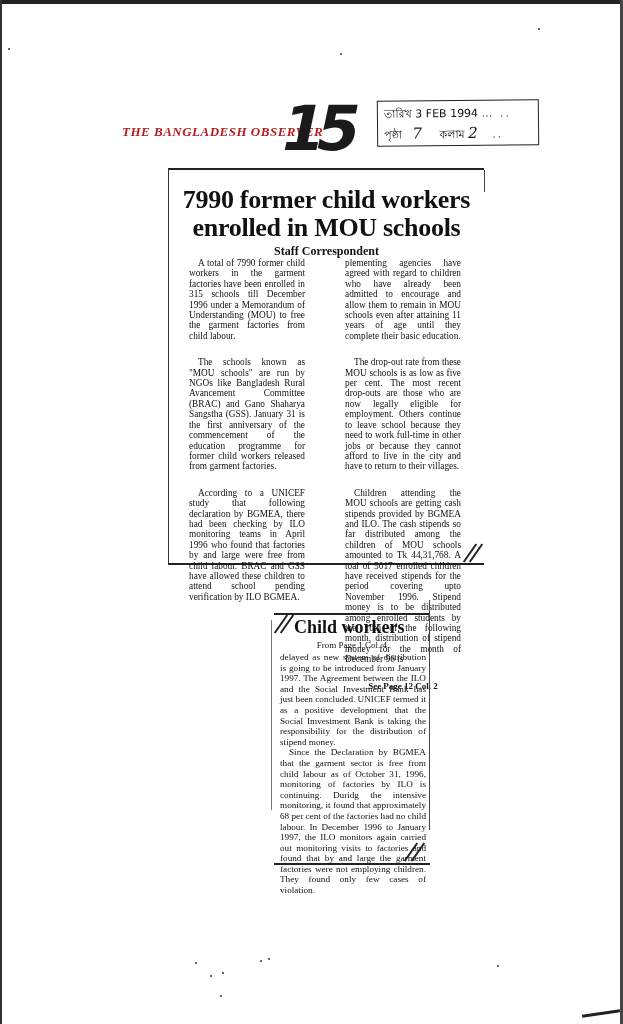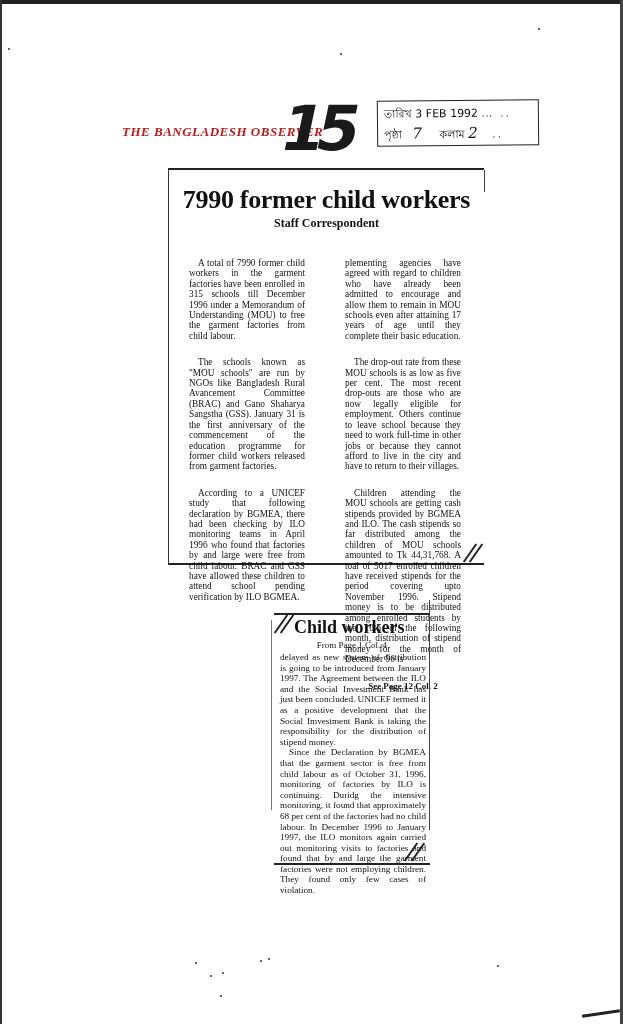--- a/index.html
+++ b/index.html
@@ -86,45 +86,46 @@
 <div class="speck" style="left:497px;top:965px"></div>
 <div class="speck" style="left:220px;top:995px"></div>
 <div style="position:absolute;left:582px;top:1012px;width:38px;height:3px;background:#222;transform:rotate(-8deg)"></div>
 
 <div class="masthead">THE BANGLADESH OBSERVER</div>
 <div class="handnum">15</div>
 
 <div class="stamp">
   <div class="row1">
     <span>তারিখ</span>
-    <span>3 FEB 1992</span>
+    <span>3 FEB 1994</span>
     <span class="dots">… ..</span>
   </div>
   <div class="row2">
     <span>পৃষ্ঠা</span>
     &nbsp;&nbsp;<span class="hw">7</span>
     &nbsp;&nbsp;&nbsp;&nbsp;<span>কলাম</span>
     <span class="hw">2</span>
     <span class="dots">&nbsp;&nbsp;..</span>
   </div>
 </div>
 
 <div class="article">
   <div class="headline">
     <div>7990 former child workers</div>
+    <div>enrolled in MOU schools</div>
   </div>
   <div class="byline">Staff Correspondent</div>
   <div class="cols">
     <div class="col">
       <p>A total of 7990 former child workers in the garment factories have been enrolled in 315 schools till December 1996 under a Memorandum of Understanding (MOU) to free the garment factories from child labour.</p>
       <p>The schools known as "MOU schools" are run by NGOs like Bangladesh Rural Avancement Committee (BRAC) and Gano Shaharya Sangstha (GSS). January 31 is the first anniversary of the commencement of the education programme for former child workers released from garment factories.</p>
       <p>According to a UNICEF study that following declaration by BGMEA, there had been checking by ILO monitoring teams in April 1996 who found that factories by and large were free from child labour. BRAC and GSS have allowed these children to attend school pending verification by ILO BGMEA.</p>
     </div>
     <div class="col">
-      <p class="noindent">plementing agencies have agreed with regard to children who have already been admitted to encourage and allow them to remain in MOU schools even after attaining 17 years of age until they complete their basic education.</p>
+      <p class="noindent">plementing agencies have agreed with regard to children who have already been admitted to encourage and allow them to remain in MOU schools even after attaining 11 years of age until they complete their basic education.</p>
       <p>The drop-out rate from these MOU schools is as low as five per cent. The most recent drop-outs are those who are now legally eligible for employment. Others continue to leave school because they need to work full-time in other jobs or because they cannot afford to live in the city and have to return to their villages.</p>
       <p>Children attending the MOU schools are getting cash stipends provided by BGMEA and ILO. The cash stipends so far distributed among the children of MOU schools amounted to Tk 44,31,768. A toal of 5017 enrolled children have received stipends for the period covering upto November 1996. Stipend money is to be distributed among enrolled students by the 10th of the following month, distribution of stipend money for the month of December 96 is</p>
       <div class="seepage">See Page 12 Col. 2</div>
     </div>
   </div>
   <div class="slash" style="left:300px;top:372px"></div>
   <div class="slash" style="left:306px;top:372px"></div>
 </div>
 <div class="edge-mark" style="left:484px;top:170px;height:22px"></div>
 

